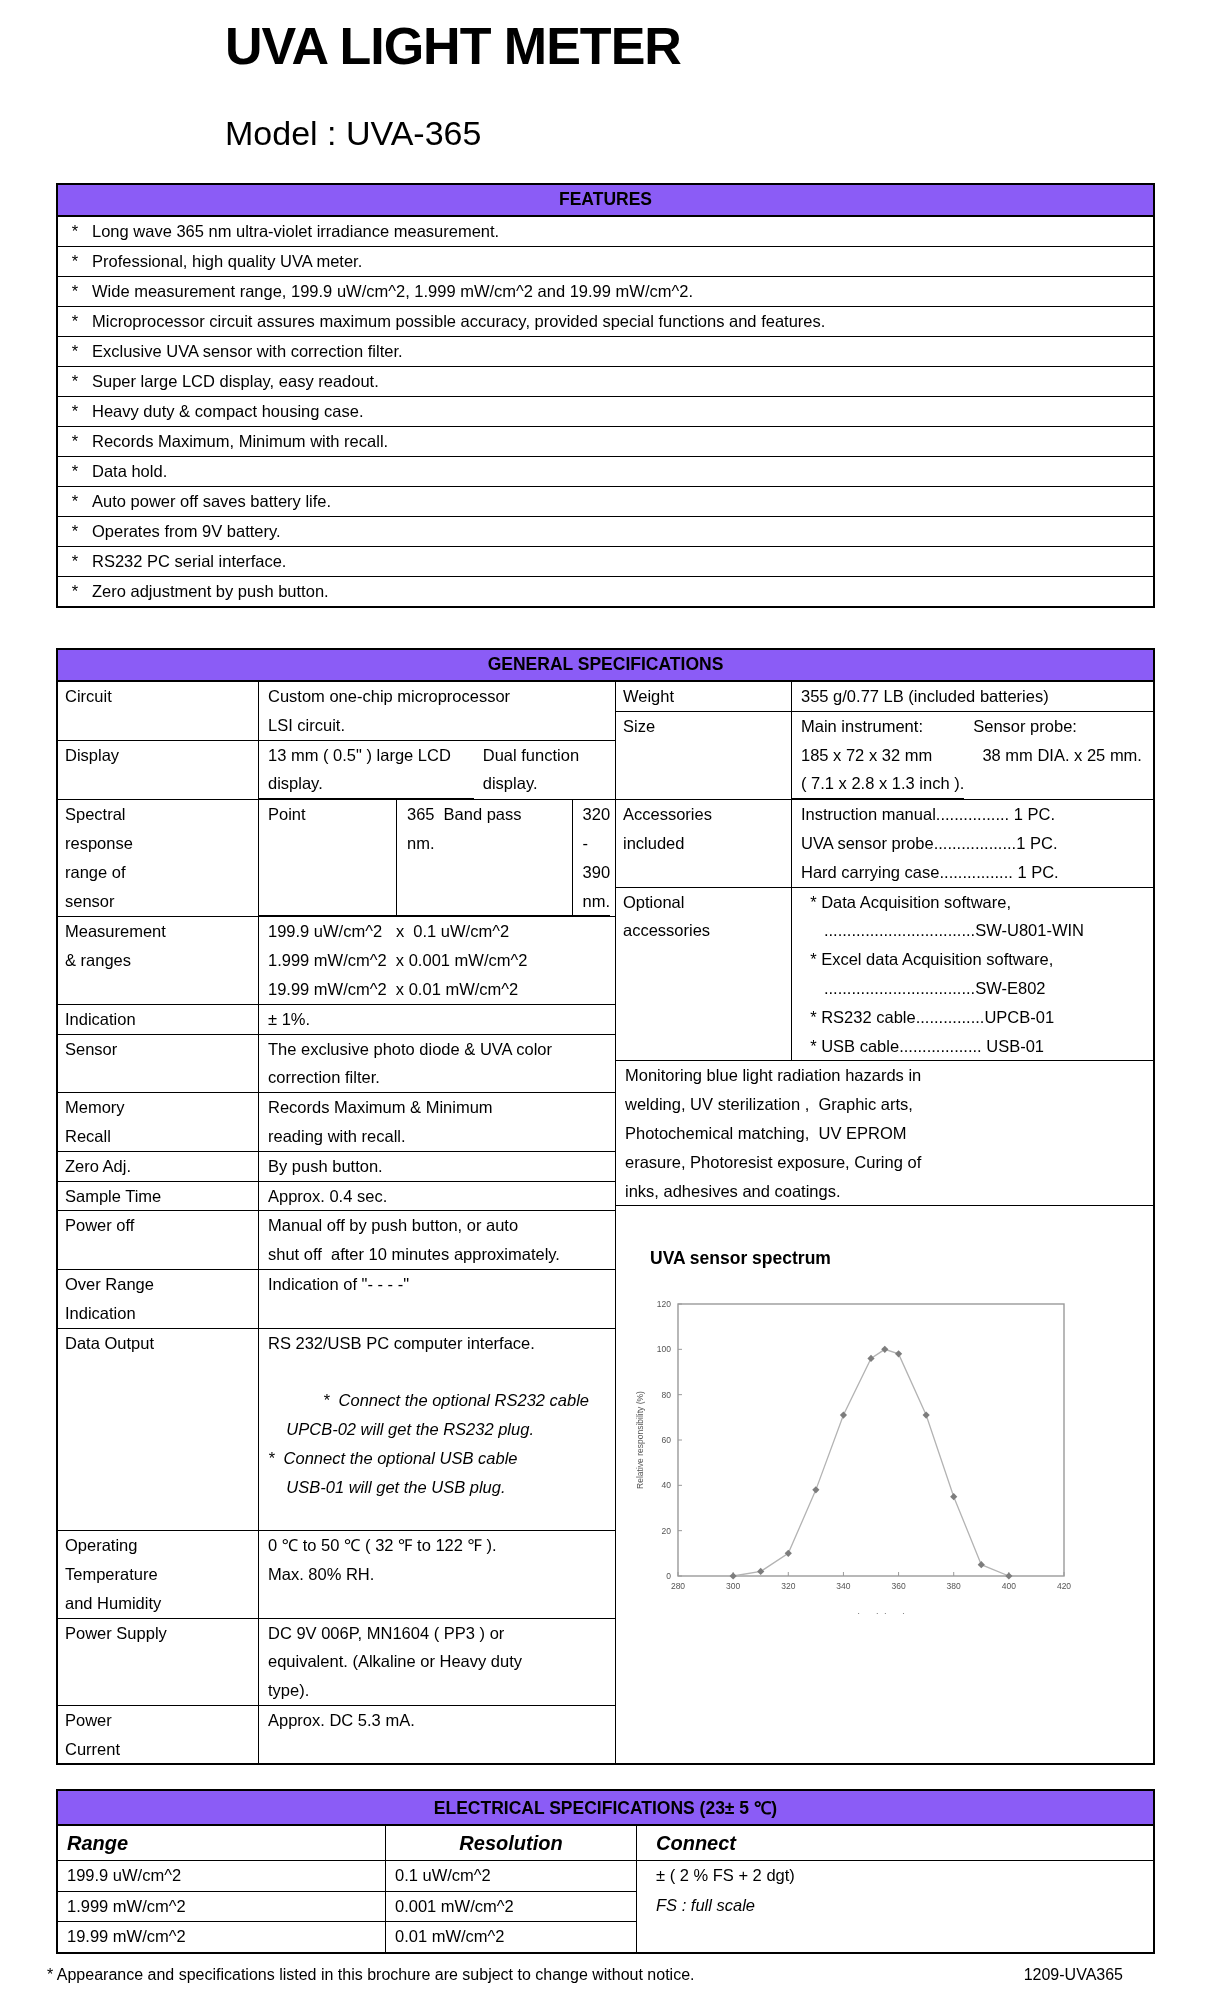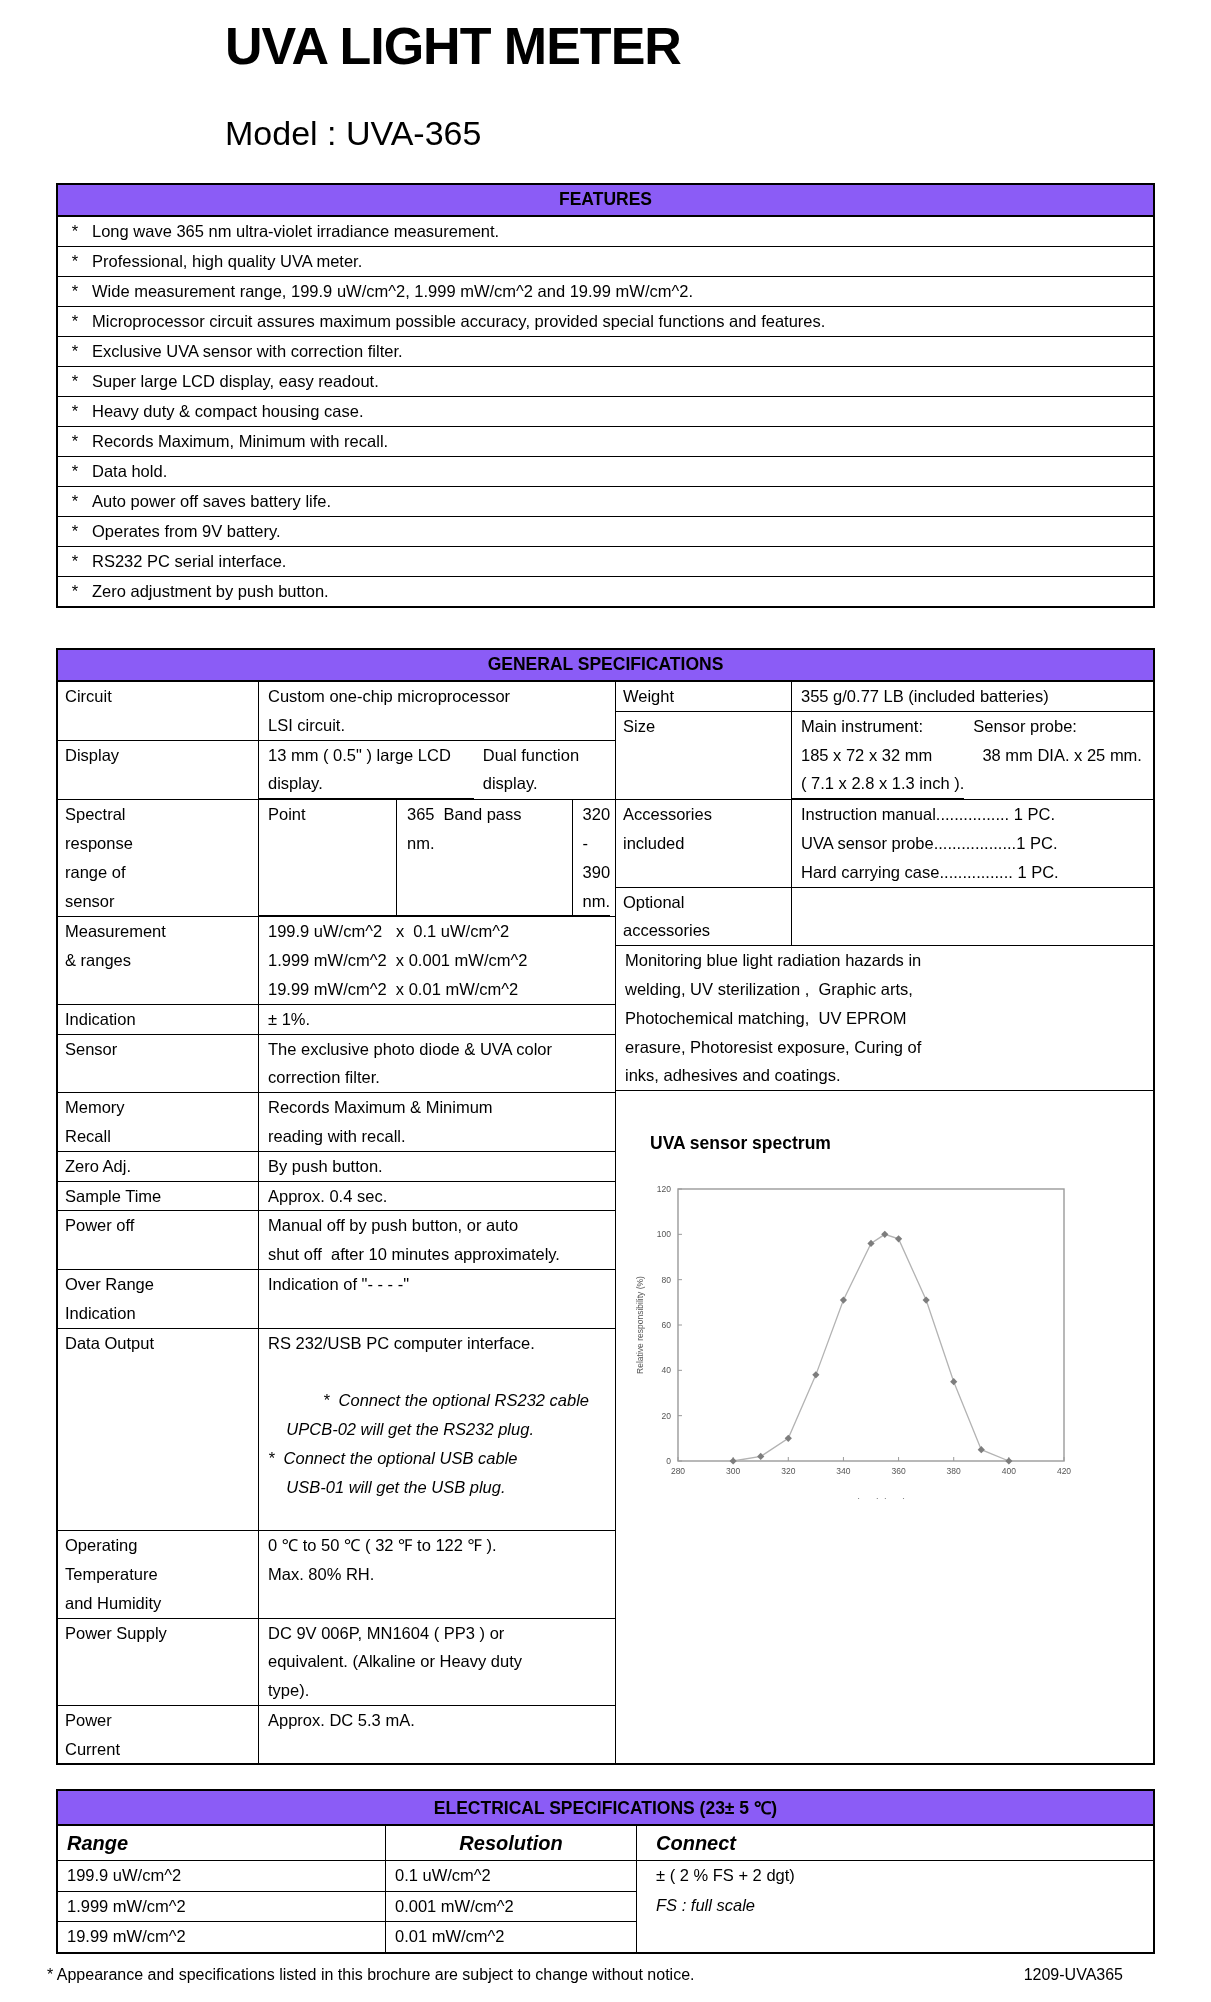--- a/index.html
+++ b/index.html
@@ -254,20 +254,26 @@
         <div class="grow">
           <div class="glabel">Accessories
 included</div>
           <div class="gval">Instruction manual................ 1 PC.
 UVA sensor probe..................1 PC.
 Hard carrying case................ 1 PC.</div>
         </div>
         <div class="grow">
           <div class="glabel">Optional
 accessories</div>
+          <div class="gval">  * Data Acquisition software,
+     .................................SW-U801-WIN
+  * Excel data Acquisition software,
+     .................................SW-E802
+  * RS232 cable...............UPCB-01
+  * USB cable.................. USB-01</div>
         </div>
         <div class="grow">
           <div class="gval">Monitoring blue light radiation hazards in
 welding, UV sterilization ,  Graphic arts,
 Photochemical matching,  UV EPROM
 erasure, Photoresist exposure, Curing of
 inks, adhesives and coatings.</div>
         </div>
         <div class="grow chart-cell">
           <div style="width:100%;">

